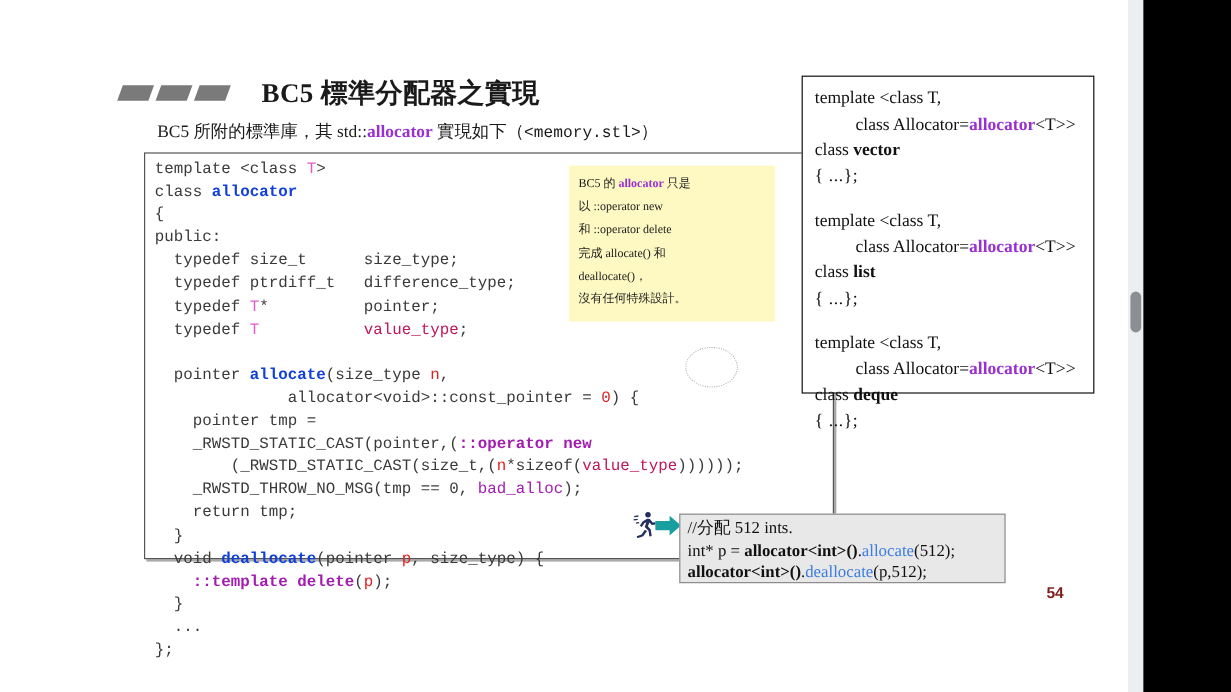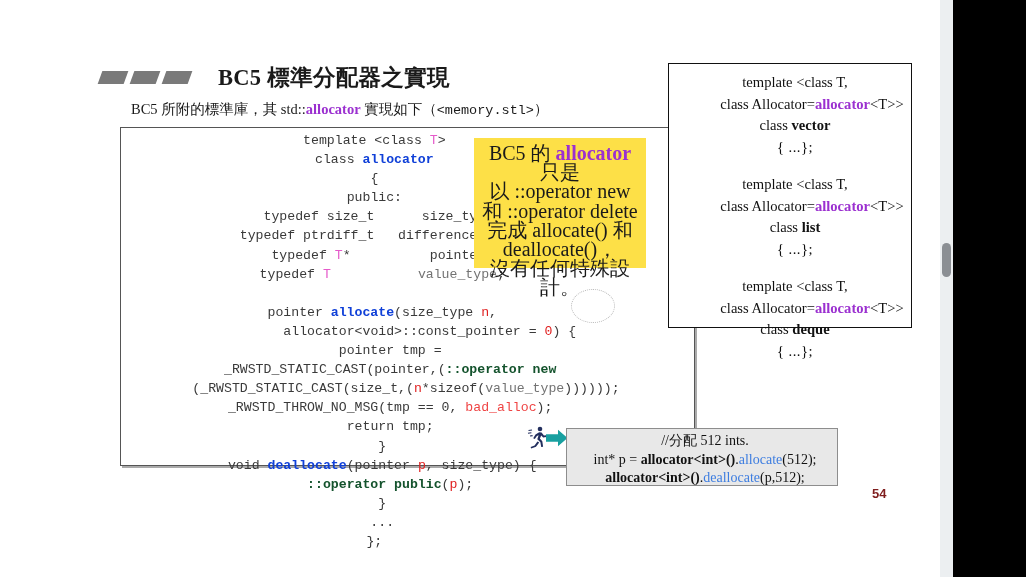--- a/index.html
+++ b/index.html
@@ -14,21 +14,20 @@
     font-family: "Liberation Serif", serif;
   }
   #slide-viewport {
     position: absolute;
     left: 0;
     top: 0;
     width: 940px;
     height: 577px;
     background: #ffffff;
     overflow: hidden;
-    text-align: center;
   }
   #scrollbar-track {
     position: absolute;
     left: 940px;
     top: 0;
     width: 13px;
     height: 577px;
     background: #eceff1;
   }
   #scrollbar-thumb {
@@ -107,25 +106,25 @@
     position: absolute;
     left: 8px;
     top: 3px;
     font-family: "Liberation Mono", monospace;
     font-size: 13.2px;
     line-height: 19.1px;
     color: #3a3a3a;
     white-space: pre;
   }
   .c-kw      { color: #1040d8; font-weight: bold; }
-  .c-op      { color: #14532d; font-weight: bold; }
+  .c-op      { color: #a21caf; font-weight: bold; }
   .c-tpl     { color: #e55aca; }
-  .c-val     { color: #737373; }
+  .c-val     { color: #be185d; }
   .c-red     { color: #e02020; }
-  .c-blue    { color: #ef4444; }
+  .c-blue    { color: #a21caf; }
   .c-plain   { color: #3a3a3a; }
 
   
   #eq-zero-circle {
     position: absolute;
     left: 571px;
     top: 289px;
     width: 44px;
     height: 34px;
     border: 1.6px dotted #b9b9b9;
@@ -133,24 +132,24 @@
     box-sizing: border-box;
   }
 
   
   #note-callout {
     position: absolute;
     left: 474px;
     top: 138px;
     width: 172px;
     height: 130px;
-    background: #fde047;
+    background: #fef9c3;
     padding: 6px 8px 0 8px;
     box-sizing: border-box;
-    font-size: 20px;
+    font-size: 10px;
     line-height: 19.2px;
     color: #1a1a1a;
   }
 
   
   #templates-box {
     position: absolute;
     left: 668px;
     top: 63px;
     width: 244px;
@@ -238,21 +237,21 @@
 
   pointer </span><span class="c-kw">allocate</span><span class="c-plain">(size_type </span><span class="c-red">n</span><span class="c-plain">,
               allocator&lt;void&gt;::const_pointer </span><span class="c-plain">= </span><span class="c-red">0</span><span class="c-plain">) {
     pointer tmp =
     _RWSTD_STATIC_CAST(pointer,(</span><span class="c-op">::operator new</span><span class="c-plain">
         (_RWSTD_STATIC_CAST(size_t,(</span><span class="c-red">n</span><span class="c-plain">*sizeof(</span><span class="c-val">value_type</span><span class="c-plain">))))));
     _RWSTD_THROW_NO_MSG(tmp == 0, </span><span class="c-blue">bad_alloc</span><span class="c-plain">);
     return tmp;
   }
   void </span><span class="c-kw">deallocate</span><span class="c-plain">(pointer </span><span class="c-red">p</span><span class="c-plain">, size_type) {
-    </span><span class="c-op">::operator public</span><span class="c-plain">(</span><span class="c-red">p</span><span class="c-plain">);
+    </span><span class="c-op">::template delete</span><span class="c-plain">(</span><span class="c-red">p</span><span class="c-plain">);
   }
   ...
 };</span></div>
   </div>
 
   <div id="eq-zero-circle"></div>
 
   <div id="note-callout"><span>BC5 的 </span><span class="kw-purple">allocator</span><span> 只是</span><br>
     <span>以 ::operator new</span><br>
     <span>和 ::operator delete</span><br>

